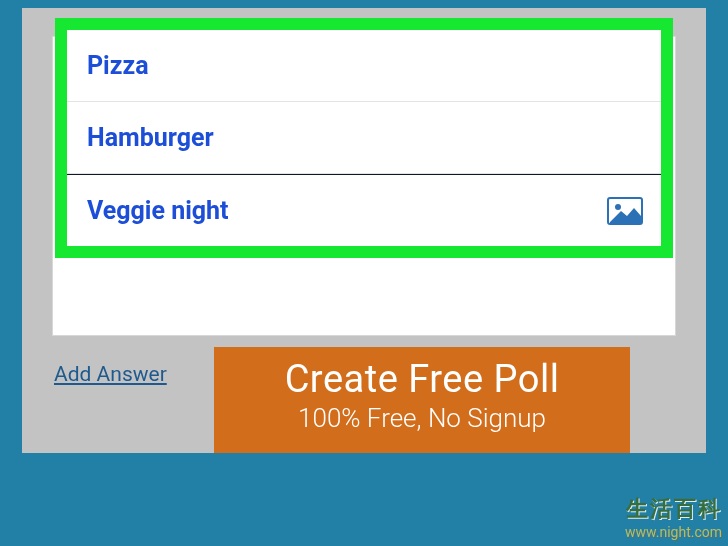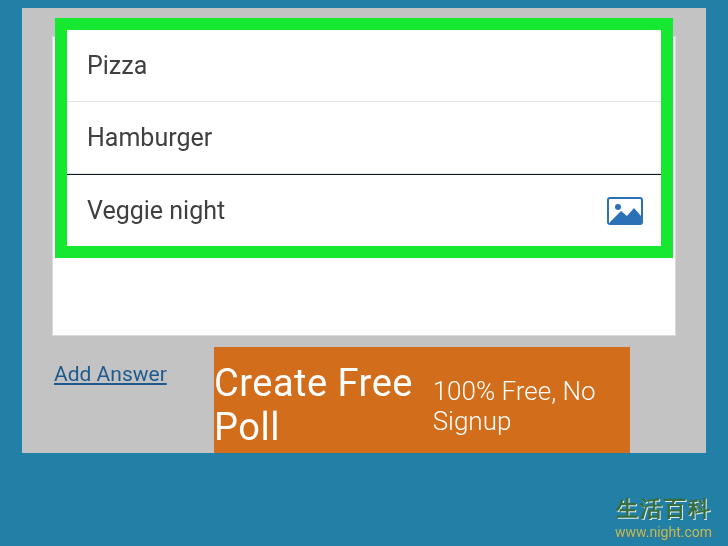--- a/index.html
+++ b/index.html
@@ -44,20 +44,21 @@
       margin-left: 2px;
     }
     .cta-button {
       position: absolute;
       left: 192px;
       bottom: 0;
       width: 416px;
       height: 106px;
       background: #d26d1b;
       display: flex;
+      flex-direction: column;
       align-items: center;
       justify-content: flex-start;
       padding-top: 10px;
       cursor: pointer;
     }
     .cta-title {
       color: #ffffff;
       font-size: 38px;
       font-weight: 400;
       letter-spacing: 0.5px;
@@ -84,35 +85,35 @@
       display: flex;
       align-items: center;
       padding: 0 20px;
       position: relative;
     }
     .option-row:last-child {
       border-bottom: none;
       border-top: 1px solid #0f172a;
     }
     .option-text {
-      color: #404040;
+      color: #1d4ed8;
       font-size: 25px;
-      font-weight: 400;
+      font-weight: 700;
     }
     .image-icon {
       position: absolute;
       right: 18px;
       top: 50%;
       transform: translateY(-50%);
       width: 36px;
       height: 28px;
     }
     .watermark {
       position: absolute;
-      right: 16px;
+      right: 6px;
       bottom: 6px;
       z-index: 20;
       text-align: right;
       opacity: 0.85;
     }
     .wm-chinese {
       font-size: 22px;
       font-weight: bold;
       color: #3a6b2f;
       text-shadow: 1px 1px 0 #fff;

